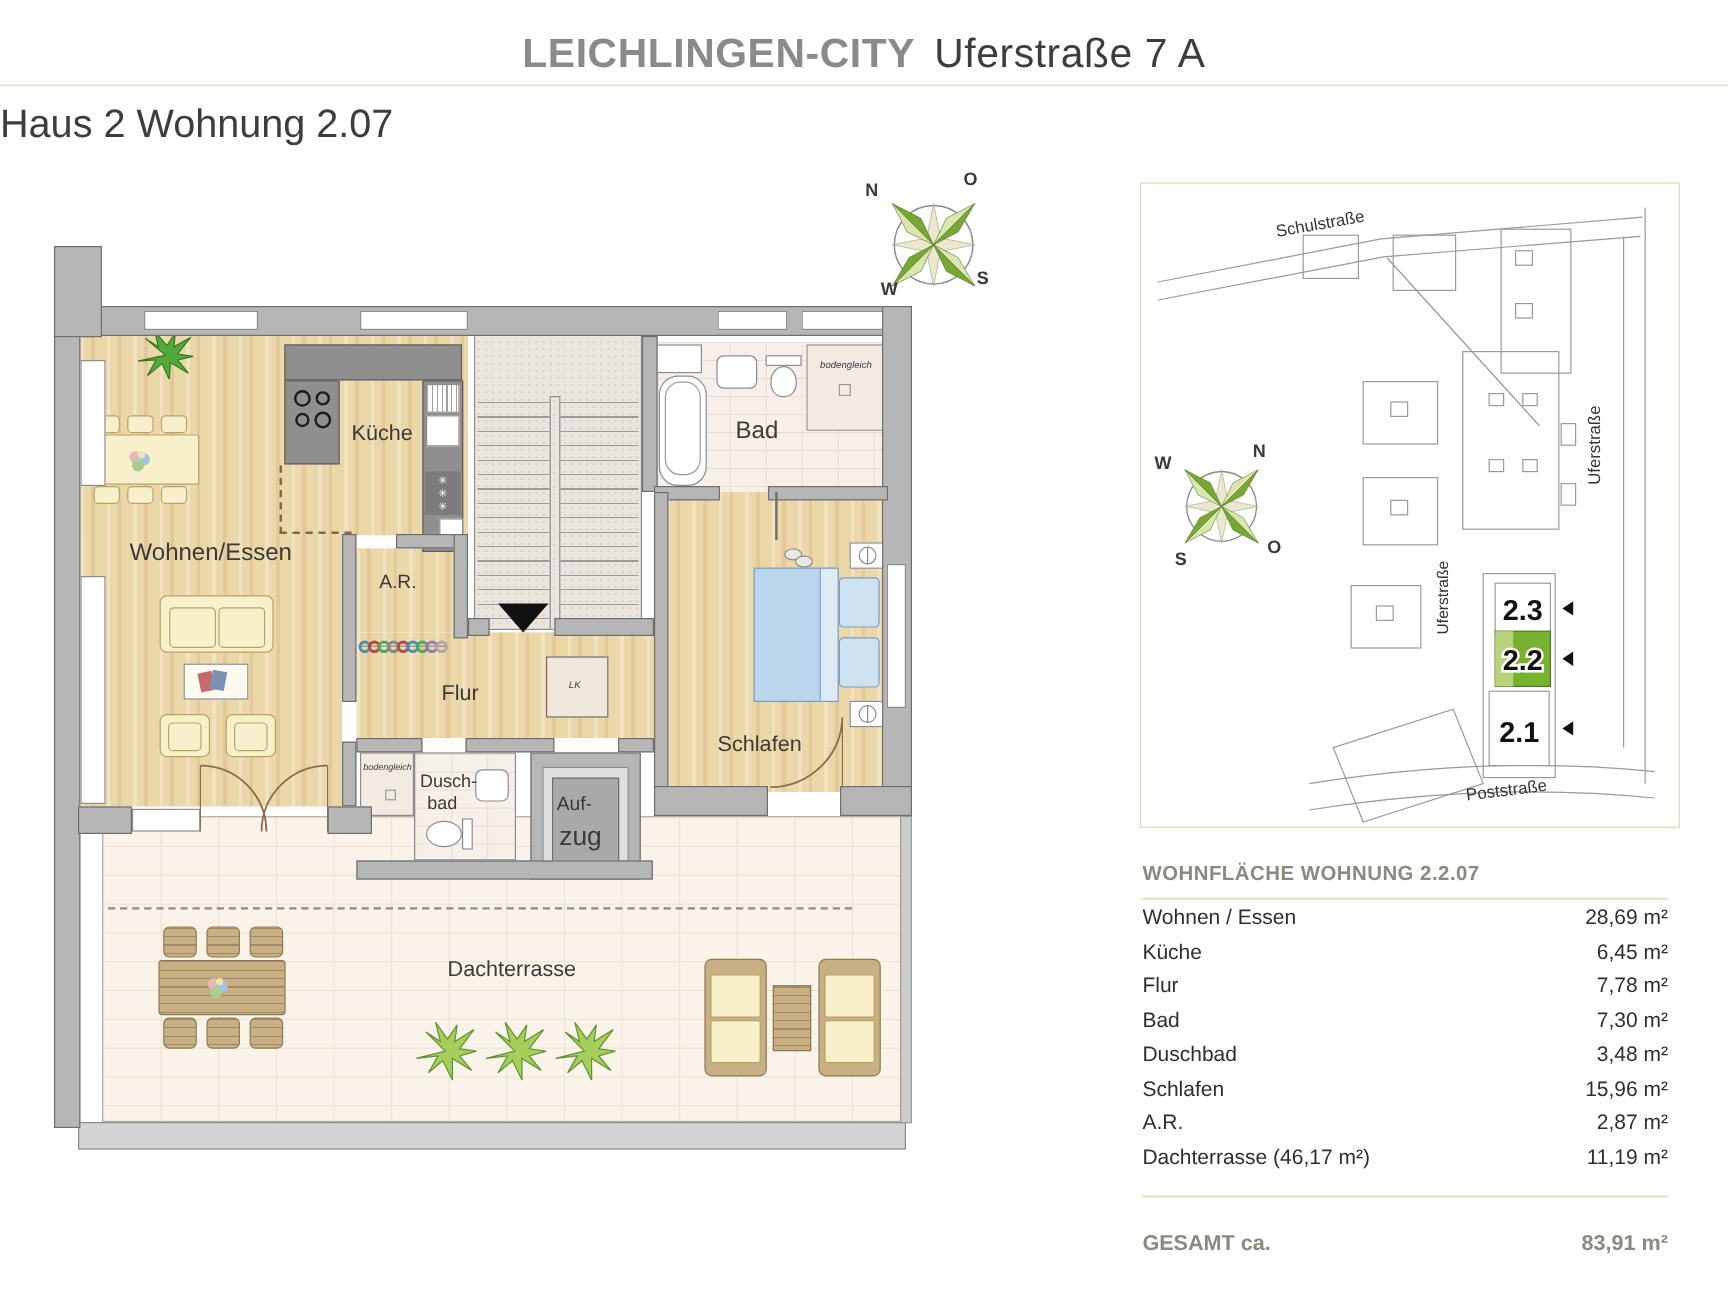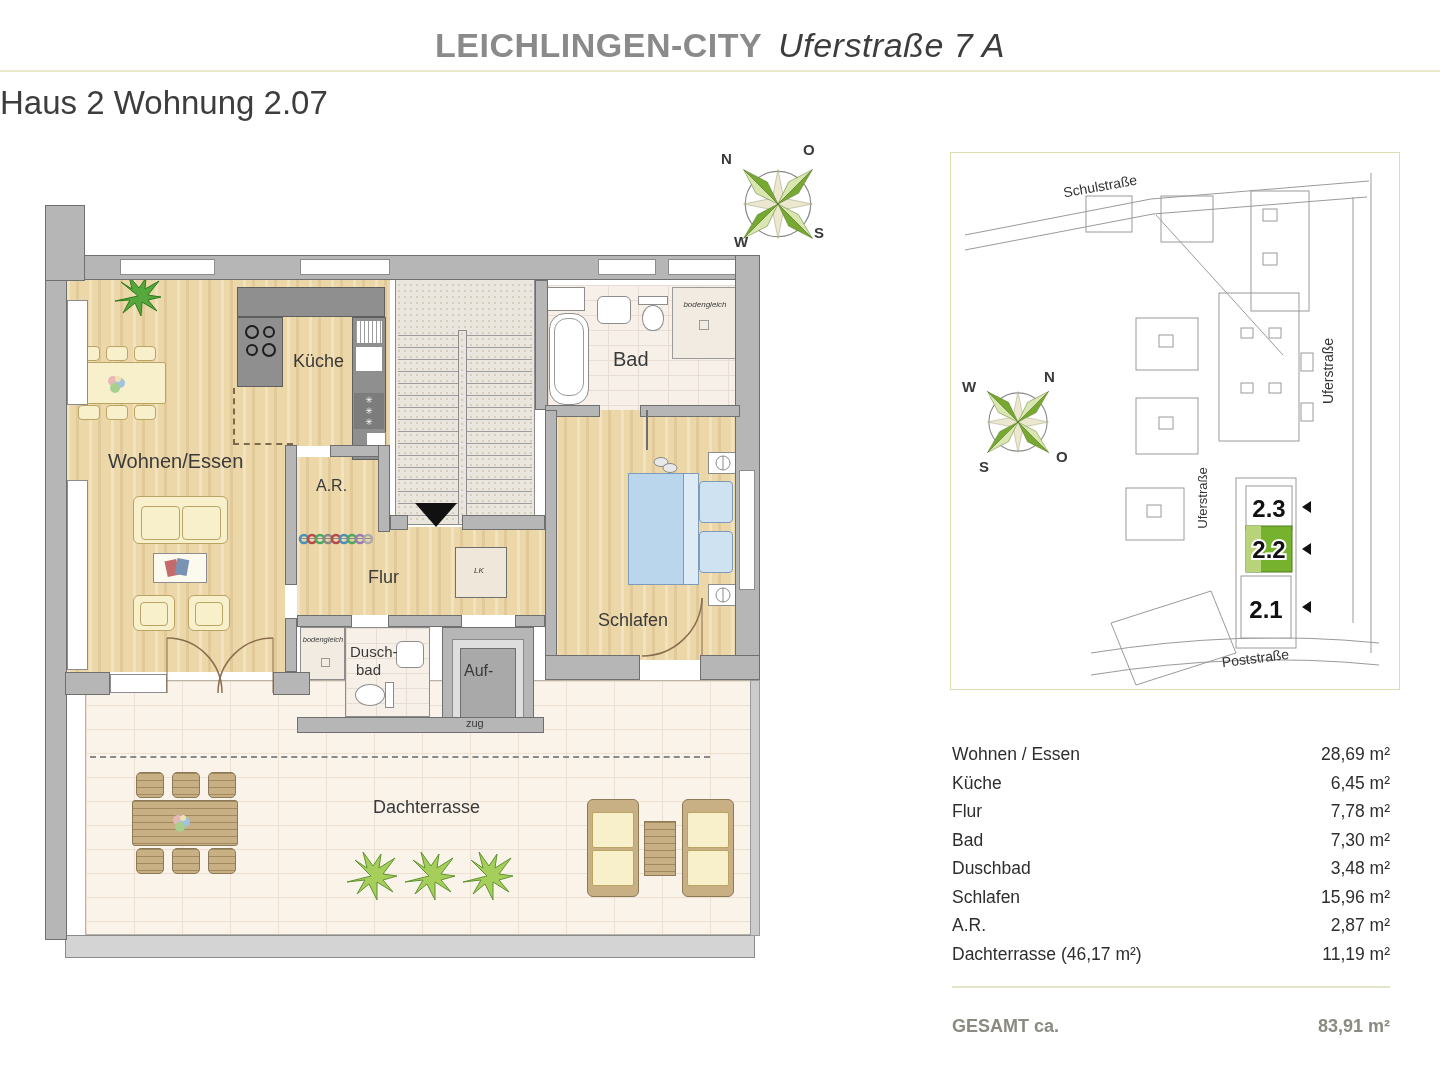--- a/index.html
+++ b/index.html
@@ -2,21 +2,21 @@
 <html><head>
 <meta charset="utf-8">
 <style>
   html,body{margin:0;padding:0;}
   body{width:1440px;height:1080px;position:relative;background:#ffffff;
        font-family:"Liberation Sans",sans-serif;overflow:hidden;}
   .abs{position:absolute;}
   
   .hdr-line1{top:26px;left:0;width:100%;text-align:center;font-size:34px;letter-spacing:.5px;}
   .hdr-project{color:#8a8a8a;font-weight:bold;}
-  .hdr-addr{color:#3d3d3d;font-weight:normal;margin-left:16px;font-style:italic;}
+  .hdr-addr{color:#3d3d3d;font-weight:normal;margin-left:16px;}
   .hdr-sep{top:70px;left:0;width:100%;height:2px;background:#e9e9cd;}
   .hdr-line2{top:84px;left:0;width:100%;text-align:left;font-size:33px;color:#3d3d3d;}
   
   .w{background:#b6b6b6;border:1px solid #6f6f6f;box-sizing:border-box;}
   .win{background:#ffffff;border:1px solid #8d8d8d;box-sizing:border-box;}
   .wood{background-color:#ecd7a9;background-image:repeating-linear-gradient(90deg,rgba(255,255,255,.28) 0 3px,transparent 3px 9px,rgba(160,118,56,.14) 9px 12px,transparent 12px 22px);}
   .tile-bad{background-color:#f7f0e9;background-image:linear-gradient(#e9dcd2 1px,transparent 1px),linear-gradient(90deg,#e9dcd2 1px,transparent 1px);background-size:30px 15px;}
   .tile-terr{background-color:#faf3ea;background-image:linear-gradient(#eee0d0 1px,transparent 1px),linear-gradient(90deg,#eee0d0 1px,transparent 1px);background-size:48px 24px;border:1px solid #b9b2a6;box-sizing:border-box;}
   .speck{background-color:#eae6dd;background-image:radial-gradient(#d5cec0 .8px,transparent .9px);background-size:6px 6px;border:1px solid #8d8d8d;box-sizing:border-box;}
   .treads{background-image:repeating-linear-gradient(180deg,#9b9b9b 0 1px,transparent 1px 12px);}
@@ -267,21 +267,21 @@
 
 <div class="abs lbl" style="left:108px;top:450px;font-size:20px;">Wohnen/Essen</div>
 <div class="abs lbl" style="left:293px;top:351px;font-size:18px;">Küche</div>
 <div class="abs lbl" style="left:316px;top:477px;font-size:16px;">A.R.</div>
 <div class="abs lbl" style="left:368px;top:567px;font-size:18px;">Flur</div>
 <div class="abs lbl" style="left:613px;top:348px;font-size:20px;">Bad</div>
 <div class="abs lbl" style="left:598px;top:610px;font-size:18px;">Schlafen</div>
 <div class="abs lbl" style="left:350px;top:643px;font-size:15px;"><span>Dusch-</span></div>
 <div class="abs lbl" style="left:356px;top:661px;font-size:15px;"><span>bad</span></div>
 <div class="abs lbl" style="left:464px;top:662px;font-size:16px;"><span>Auf-</span></div>
-<div class="abs lbl" style="left:466px;top:717px;font-size:11px;"><span>zug</span></div>
+<div class="abs lbl" style="left:466px;top:684px;font-size:22px;"><span>zug</span></div>
 
 <div class="abs" style="left:950px;top:152px;width:450px;height:538px;border:1px solid #ddddb0;background:#ffffff;box-sizing:border-box;">
   <svg width="448" height="536" viewBox="0 0 448 536">
     <g fill="none" stroke="#9a9a9a" stroke-width="1">
       <path d="M14,82 L200,46 L418,28"></path>
       <path d="M14,97 L202,61 L416,44"></path>
       <path d="M402,44 L402,470"></path>
       <path d="M420,20 L420,500"></path>
       <path d="M205,62 L332,202"></path>
       <rect x="135" y="43" width="46" height="36"></rect>
@@ -342,20 +342,21 @@
     <polygon points="55,55 28,42 13,13" fill="#d9e6b0" stroke="#4e7020" stroke-width=".6"></polygon>
     <polygon points="55,55 13,13 42,28" fill="#76a832" stroke="#4e7020" stroke-width=".6"></polygon>
   </svg>
 </div>
 <span class="abs compass-letter" style="left:962px;top:378px;">W</span>
 <span class="abs compass-letter" style="left:1044px;top:368px;">N</span>
 <span class="abs compass-letter" style="left:979px;top:458px;">S</span>
 <span class="abs compass-letter" style="left:1056px;top:448px;">O</span>
 
 <div class="abs tbl">
+  <div class="tbl-title">WOHNFLÄCHE WOHNUNG 2.2.07</div>
   <div class="trow">
       <span>Wohnen / Essen</span>
       <span>28,69 m²</span>
     </div>
   <div class="trow">
       <span>Küche</span>
       <span>6,45 m²</span>
     </div>
   <div class="trow">
       <span>Flur</span>

